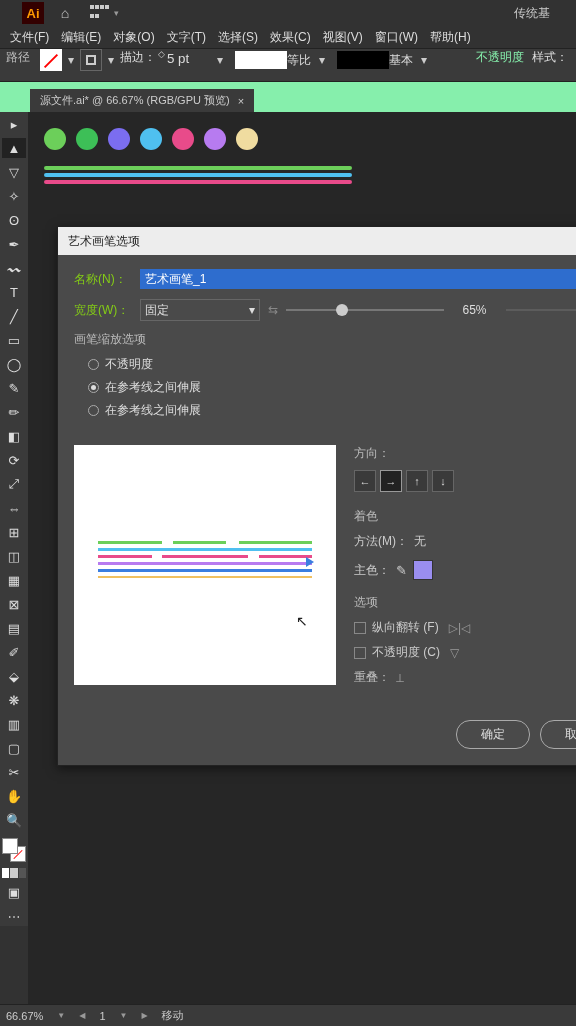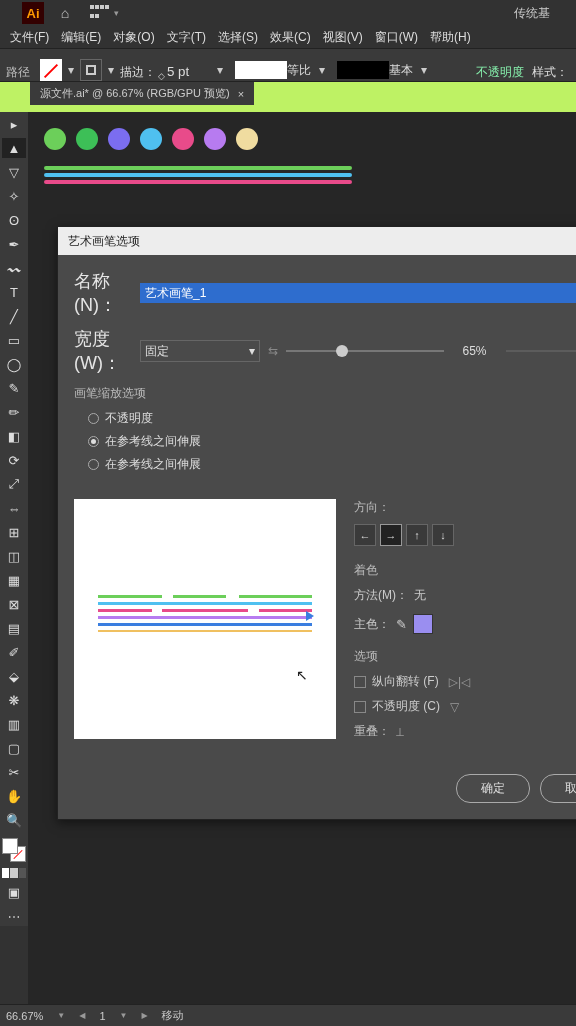--- a/index.html
+++ b/index.html
@@ -12,34 +12,34 @@
 .grid-icon { width:20px; height:16px; margin-left:14px; display:flex; flex-wrap:wrap; gap:1px; }
 .grid-icon span { width:4px; height:4px; background:#ccc; }
 .appbar .spacer { flex:1; }
 .legacy { color:#ccc; font-size:12px; margin-right:4px; }
 
 
 .menubar { height:22px; background:#323232; display:flex; align-items:center; padding:0 4px; gap:0; }
 .menubar .mitem { padding:2px 6px; color:#ddd; font-size:12px; }
 
 
-.ctrlbar { height:34px; background:#3a3a3a; display:flex; align-items:flex-end; padding:0 6px; border-top:1px solid #222; border-bottom:1px solid #222; }
+.ctrlbar { height:34px; background:#3a3a3a; display:flex; align-items:flex-start; padding:0 6px; border-top:1px solid #222; border-bottom:1px solid #222; }
 .label-path { color:#bbb; margin-right:10px; }
 .stroke-sw { width:22px; height:22px; background:#fff; position:relative; }
 .stroke-sw::after { content:""; position:absolute; left:2px; right:2px; top:50%; height:2px; background:red; transform:rotate(-45deg); }
 .drop { width:18px; height:22px; display:flex; align-items:center; justify-content:center; color:#ccc; }
 .sq-btn { width:22px; height:22px; border:1px solid #666; display:flex; align-items:center; justify-content:center; }
 .pt-field { background:#3a3a3a; border:none; color:#ddd; width:46px; padding:2px; }
 .line-sw { width:52px; height:18px; background:#fff; margin-left:6px; }
 .sel-lbl { color:#ddd; margin-right:2px; }
 .sel-drop { display:flex; align-items:center; }
 .opac-lbl { margin-left:auto; color:#86efac; }
 
 
-.tabbar { height:30px; background:#bef264; display:flex; align-items:flex-start; padding-left:30px; }
+.tabbar { height:30px; background:#86efac; display:flex; align-items:flex-end; padding-left:30px; }
 .doc-tab { background:#3a3a3a; padding:4px 10px; color:#ccc; font-size:11px; display:flex; align-items:center; gap:8px; }
 .doc-tab .close { color:#ccc; cursor:pointer; }
 
 
 .tools { position:absolute; left:0; top:112px; width:28px; background:#3a3a3a; display:flex; flex-direction:column; align-items:center; padding-top:2px; gap:4px; }
 .tool { width:24px; height:20px; display:flex; align-items:center; justify-content:center; color:#ddd; font-size:13px; }
 .tool.sel { background:#222; }
 .fillstroke { width:24px; height:24px; position:relative; margin-top:4px; }
 .fillstroke .back { position:absolute; right:0; bottom:0; width:16px; height:16px; background:#fff; border:1px solid #888; }
 .fillstroke .back::after { content:""; position:absolute; left:1px; right:1px; top:50%; height:1px; background:red; transform:rotate(-45deg); }
@@ -67,21 +67,21 @@
 .brush-cell { flex:1; height:100%; border:1px solid #bbb; display:flex; align-items:center; justify-content:center; }
 .bdot { width:6px; height:6px; background:#000; border-radius:50%; }
 .bdot.big { width:10px; height:10px; }
 .panel-foot { height:22px; background:#3a3a3a; display:flex; align-items:center; justify-content:flex-end; padding:0 4px; gap:6px; color:#aaa; font-size:10px; }
 
 
 .dialog { position:absolute; left:57px; top:226px; width:560px; background:#4a4a4a; border:1px solid #222; box-shadow:0 3px 10px rgba(0,0,0,.5); }
 .dlg-title { height:28px; background:#ededed; color:#222; display:flex; align-items:center; padding:0 10px; font-size:12px; }
 .dlg-body { padding:14px 16px 16px 16px; color:#ccc; }
 .row { display:flex; align-items:center; margin-bottom:10px; gap:8px; }
-.row .lbl { width:58px; color:#e5e5e5; text-align:left; font-size:18px; }
+.row .lbl { width:58px; color:#84cc16; text-align:left; font-size:12px; }
 .name-input { flex:1; background:#2e6dce; color:#fff; border:none; padding:3px 5px; font-size:12px; }
 .w-select { width:120px; height:22px; background:#4a4a4a; border:1px solid #666; color:#ddd; padding:0 4px; display:flex; align-items:center; justify-content:space-between; }
 .slider-wrap { flex:1; display:flex; align-items:center; gap:8px; }
 .slider-track { flex:1; height:2px; background:#777; position:relative; }
 .slider-thumb { position:absolute; top:-5px; left:32%; width:12px; height:12px; border-radius:50%; background:#ccc; }
 .slider-val { width:46px; text-align:center; color:#ddd; }
 .grp-title { color:#bbb; margin:6px 0 8px 0; font-size:12px; }
 .radio-row { display:flex; align-items:center; gap:6px; margin-bottom:6px; padding-left:14px; font-size:12px; color:#ddd; }
 .radio { width:11px; height:11px; border:1px solid #aaa; border-radius:50%; display:inline-flex; align-items:center; justify-content:center; }
 .radio .dot { width:5px; height:5px; background:#ddd; border-radius:50%; }

